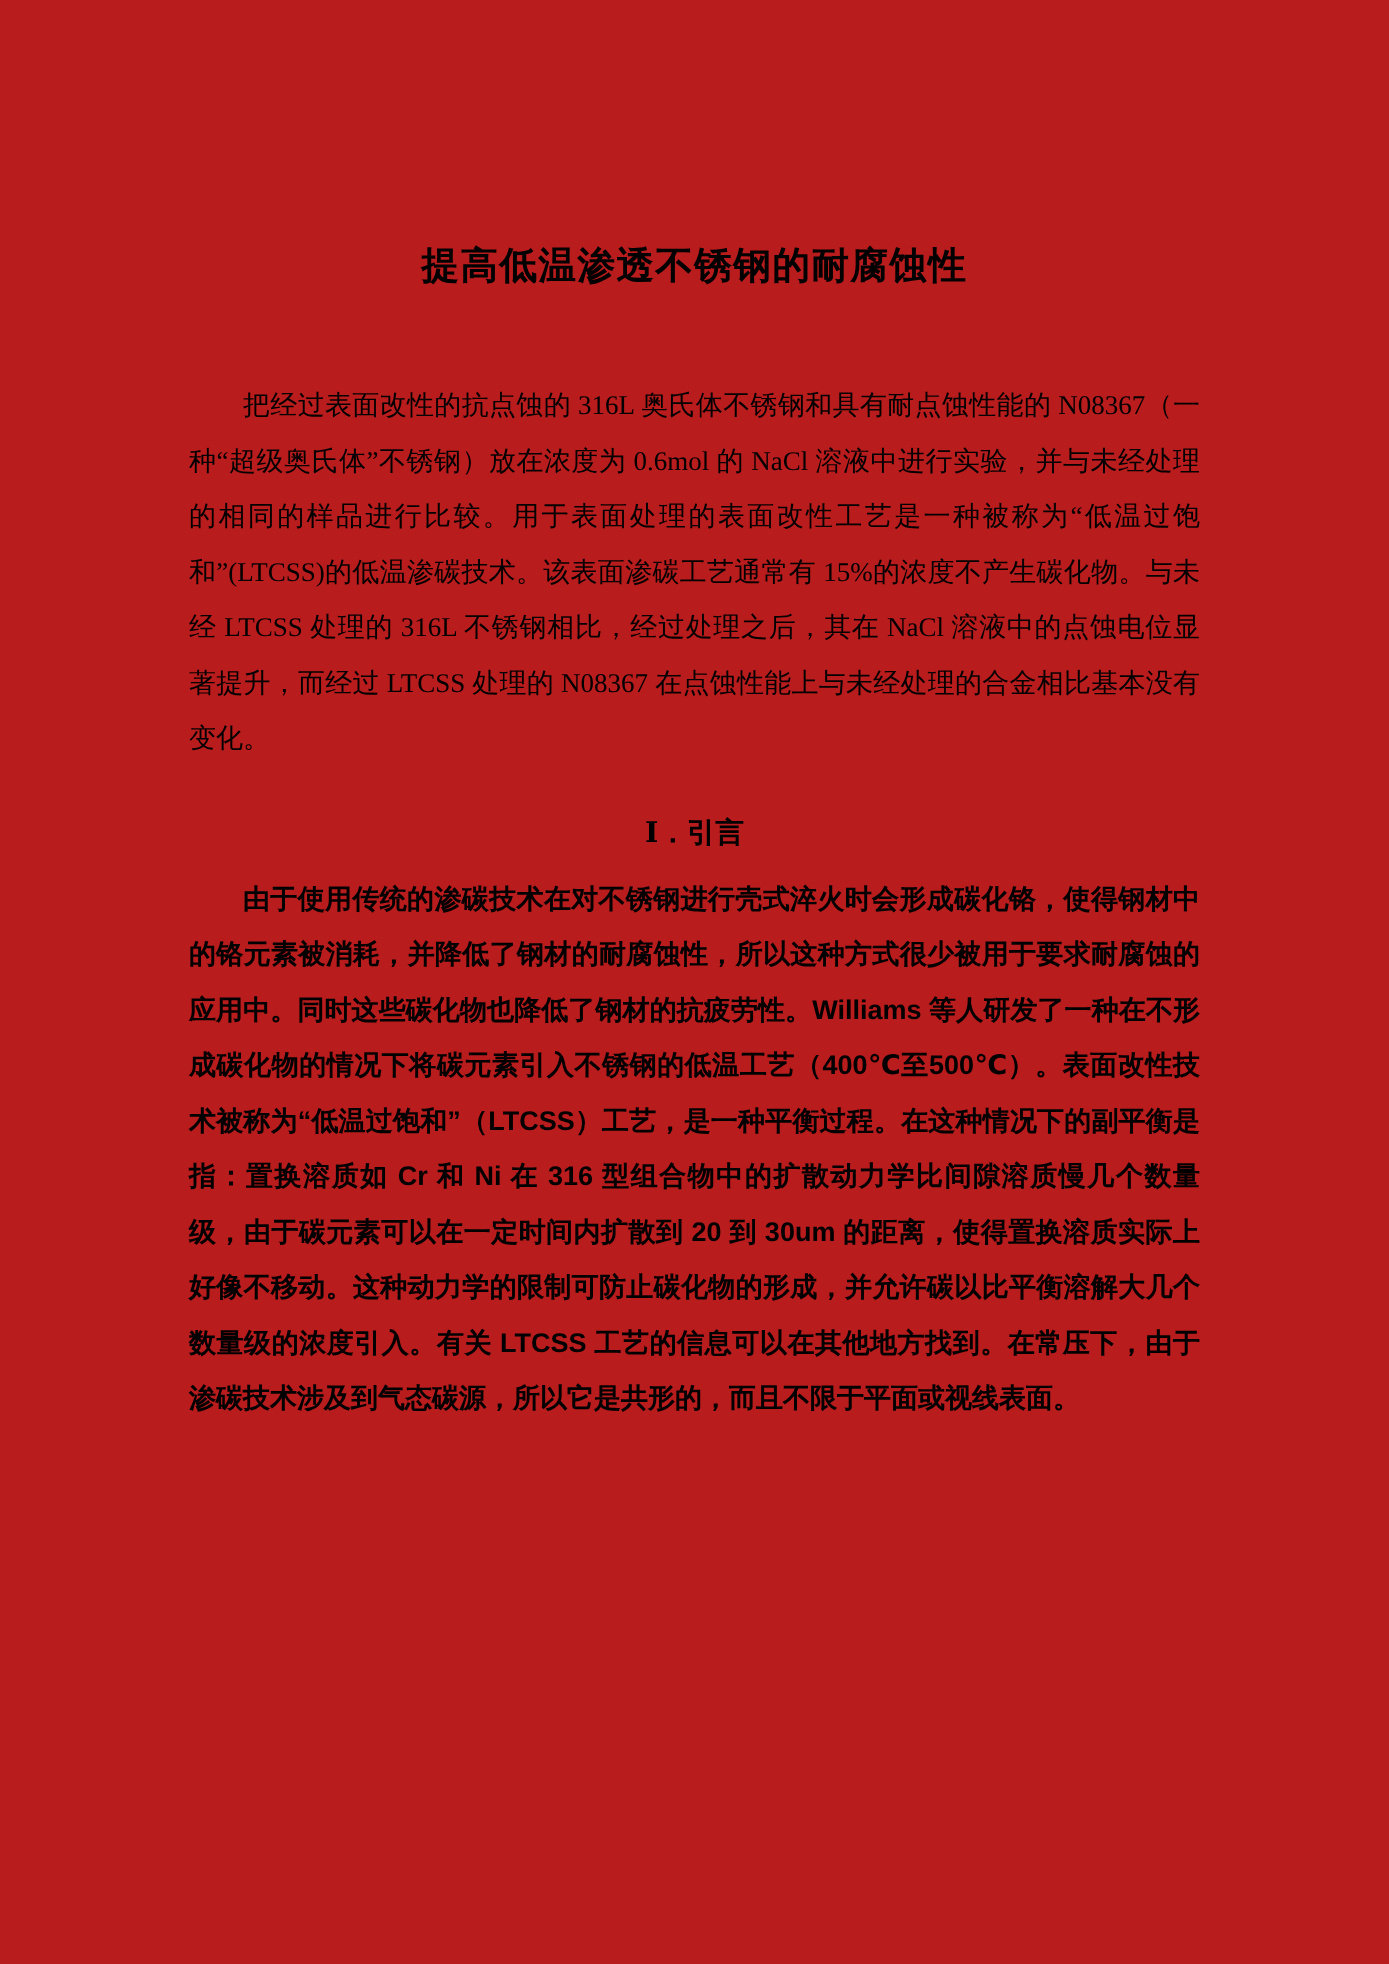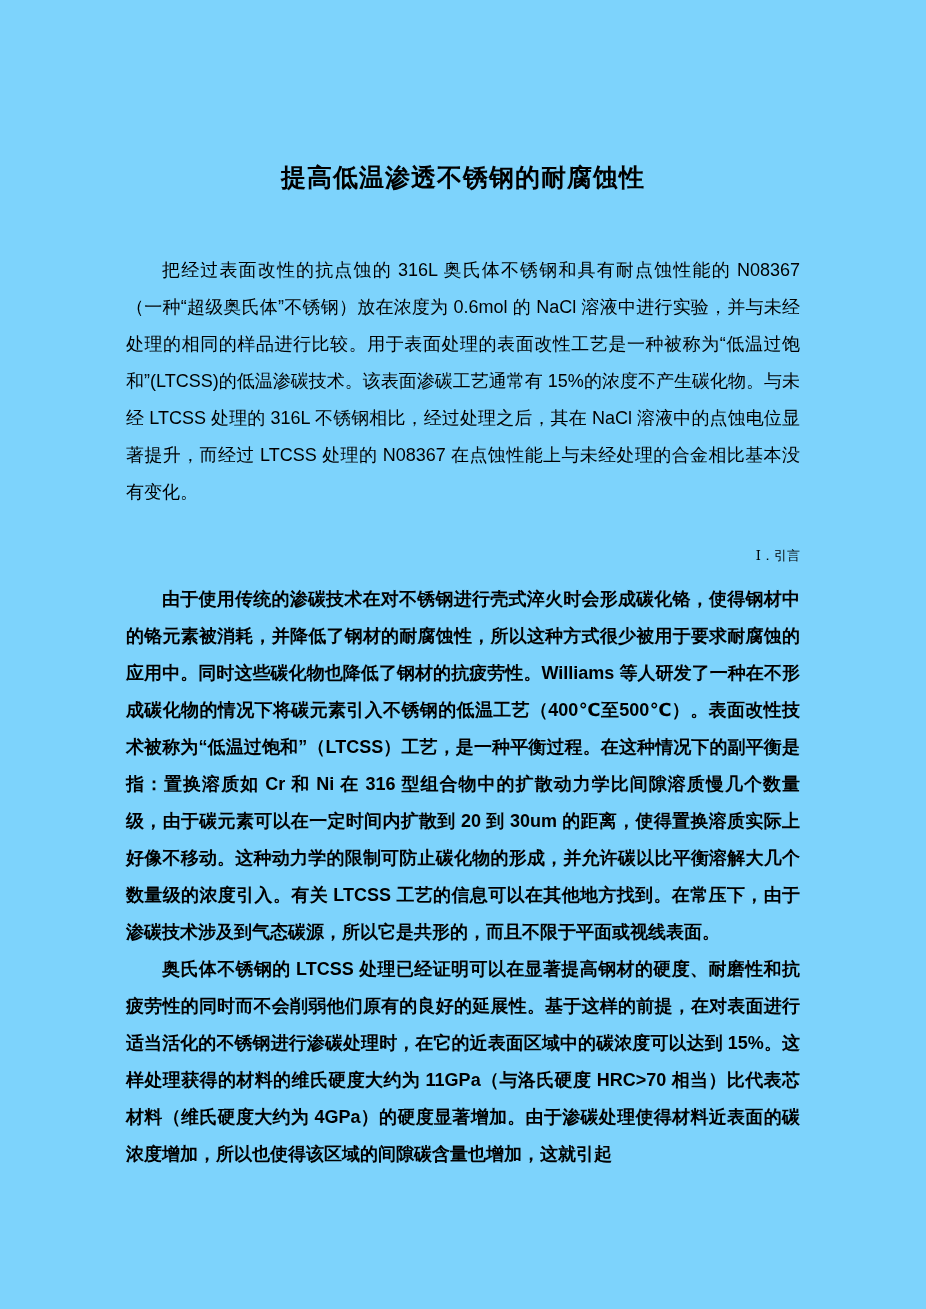--- a/index.html
+++ b/index.html
@@ -5,21 +5,21 @@
   html, body {
     margin: 0;
     padding: 0;
     background: #ffffff;
   }
   .page {
     position: relative;
     width: 926px;
     height: 1309px;
     margin: 0 auto;
-    background: #7dd3fc;
+    background: #b91c1c;
     box-sizing: border-box;
     padding: 162px 126px 40px 126px;
     overflow: hidden;
   }
   .doc-title {
     margin: 0 0 58px 0;
     text-align: center;
     font-family: "Liberation Serif", "DejaVu Serif", serif;
     font-size: 25px;
     line-height: 32px;
@@ -29,42 +29,41 @@
   }
   .para {
     margin: 0;
     text-align: justify;
     text-indent: 2em;
     color: #000000;
     font-size: 18px;
     line-height: 37px;
   }
   .abstract {
-    font-family: Liberation Sans, sans-serif;
+    font-family: Liberation Serif, serif;
   }
   .body-para {
     font-family: "Liberation Sans", "DejaVu Sans", sans-serif;
     font-weight: bold;
   }
   .section-heading {
     margin: 32px 0 12px 0;
-    text-align: right;
+    text-align: center;
     font-family: "Liberation Serif", "DejaVu Serif", serif;
-    font-size: 13px;
+    font-size: 19px;
     line-height: 26px;
-    font-weight: normal;
+    font-weight: bold;
     color: #000000;
   }
 </style>
 </head>
 <body>
 
 <div class="page">
   <h1 class="doc-title">提高低温渗透不锈钢的耐腐蚀性</h1>
 
   <p class="para abstract">把经过表面改性的抗点蚀的 316L 奥氏体不锈钢和具有耐点蚀性能的 N08367（一种“超级奥氏体”不锈钢）放在浓度为 0.6mol 的 NaCl 溶液中进行实验，并与未经处理的相同的样品进行比较。用于表面处理的表面改性工艺是一种被称为“低温过饱和”(LTCSS)的低温渗碳技术。该表面渗碳工艺通常有 15%的浓度不产生碳化物。与未经 LTCSS 处理的 316L 不锈钢相比，经过处理之后，其在 NaCl 溶液中的点蚀电位显著提升，而经过 LTCSS 处理的 N08367 在点蚀性能上与未经处理的合金相比基本没有变化。</p>
 
   <h2 class="section-heading">Ⅰ．引言</h2>
 
   <p class="para body-para">由于使用传统的渗碳技术在对不锈钢进行壳式淬火时会形成碳化铬，使得钢材中的铬元素被消耗，并降低了钢材的耐腐蚀性，所以这种方式很少被用于要求耐腐蚀的应用中。同时这些碳化物也降低了钢材的抗疲劳性。Williams 等人研发了一种在不形成碳化物的情况下将碳元素引入不锈钢的低温工艺（400℃至500℃）。表面改性技术被称为“低温过饱和”（LTCSS）工艺，是一种平衡过程。在这种情况下的副平衡是指：置换溶质如 Cr 和 Ni 在 316 型组合物中的扩散动力学比间隙溶质慢几个数量级，由于碳元素可以在一定时间内扩散到 20 到 30um 的距离，使得置换溶质实际上好像不移动。这种动力学的限制可防止碳化物的形成，并允许碳以比平衡溶解大几个数量级的浓度引入。有关 LTCSS 工艺的信息可以在其他地方找到。在常压下，由于渗碳技术涉及到气态碳源，所以它是共形的，而且不限于平面或视线表面。</p>
 
-  <p class="para body-para">奥氏体不锈钢的 LTCSS 处理已经证明可以在显著提高钢材的硬度、耐磨性和抗疲劳性的同时而不会削弱他们原有的良好的延展性。基于这样的前提，在对表面进行适当活化的不锈钢进行渗碳处理时，在它的近表面区域中的碳浓度可以达到 15%。这样处理获得的材料的维氏硬度大约为 11GPa（与洛氏硬度 HRC&gt;70 相当）比代表芯材料（维氏硬度大约为 4GPa）的硬度显著增加。由于渗碳处理使得材料近表面的碳浓度增加，所以也使得该区域的间隙碳含量也增加，这就引起</p>
 </div>
 
 </body></html>

